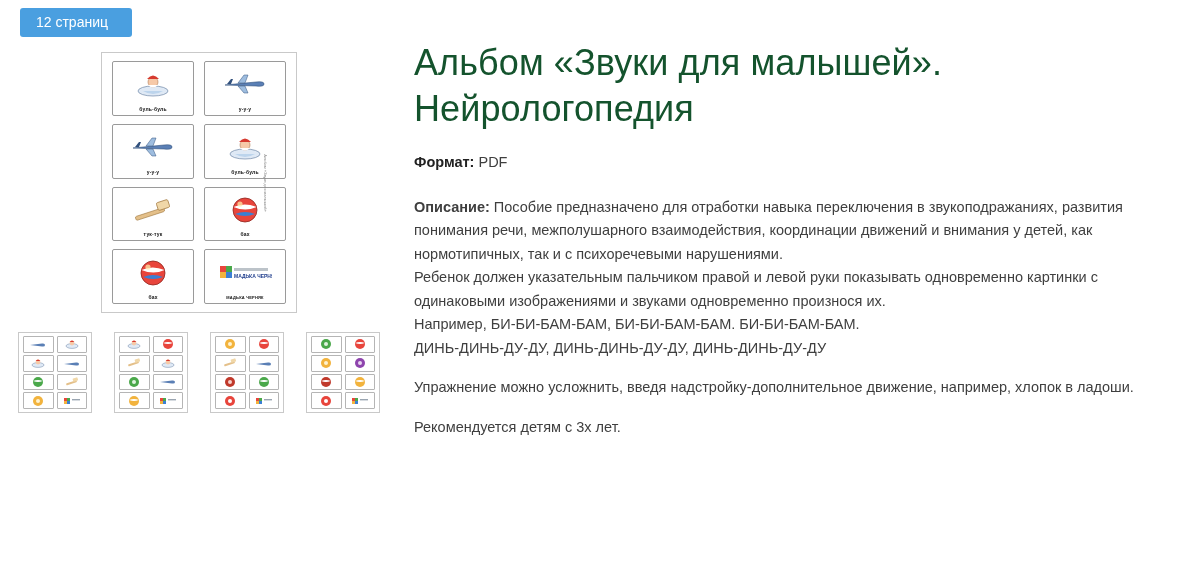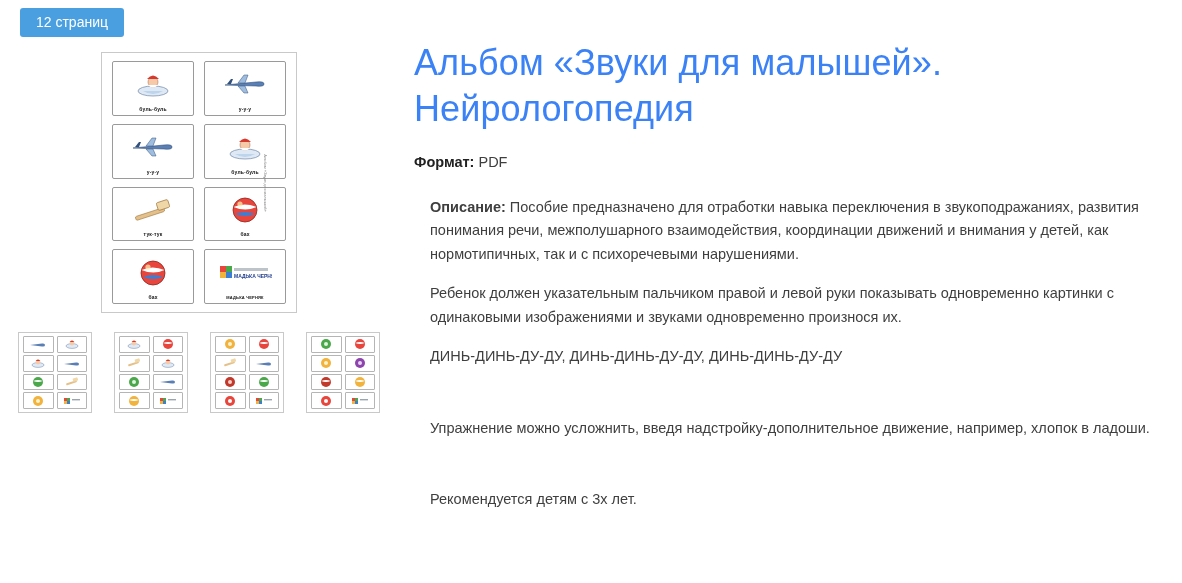--- a/index.html
+++ b/index.html
@@ -17,21 +17,21 @@
   }
 
   
   .page-badge {
     position: absolute;
     left: 20px;
     top: 8px;
     background: #4a9fe0;
     color: #ffffff;
     font-size: 14px;
-    padding: 7px 16px 8px 16px;
+    padding: 7px 24px 8px 16px;
     border-radius: 3px;
     line-height: 1;
     white-space: nowrap;
   }
 
   
   .preview-col {
     position: absolute;
     left: 0;
     top: 44px;
@@ -133,39 +133,39 @@
   
   .content {
     position: absolute;
     left: 414px;
     top: 40px;
     width: 752px;
   }
   h1.title {
     font-size: 36px;
     font-weight: normal;
-    color: #3b82f6;
+    color: #14532d;
     margin: 0;
     line-height: 1.28;
     letter-spacing: .1px;
   }
   .meta {
     margin-top: 20px;
     font-size: 14.5px;
     color: #3f3f3f;
     line-height: 1.5;
   }
   .meta b { color: #222; }
   .desc {
     margin-top: 22px;
     font-size: 14.5px;
     color: #3f3f3f;
     line-height: 1.62;
   }
-  .desc p { margin: 16px; }
+  .desc p { margin: 0; }
   .desc .gap { height: 16px; }
 </style>
 </head>
 <body>
 
 <div class="page-badge">
   <span>12 страниц</span>
 </div>
 
 <div class="preview-col">
@@ -514,20 +514,21 @@
     <b>Формат:</b>
     <span>PDF</span>
   </div>
 
   <div class="desc">
     <p>
       <b>Описание:</b>
       <span>Пособие предназначено для отработки навыка переключения в звукоподражаниях, развития понимания речи, межполушарного взаимодействия, координации движений и внимания у детей, как нормотипичных, так и с психоречевыми нарушениями.</span>
     </p>
     <p>Ребенок должен указательным пальчиком правой и левой руки показывать одновременно картинки с одинаковыми изображениями и звуками одновременно произнося их.</p>
+    <p>Например, БИ-БИ-БАМ-БАМ, БИ-БИ-БАМ-БАМ. БИ-БИ-БАМ-БАМ.</p>
     <p>ДИНЬ-ДИНЬ-ДУ-ДУ, ДИНЬ-ДИНЬ-ДУ-ДУ, ДИНЬ-ДИНЬ-ДУ-ДУ</p>
     <div class="gap"></div>
     <p>Упражнение можно усложнить, введя надстройку-дополнительное движение, например, хлопок в ладоши.</p>
     <div class="gap"></div>
     <p>Рекомендуется детям с 3х лет.</p>
   </div>
 
 </div>
 
 </body></html>

